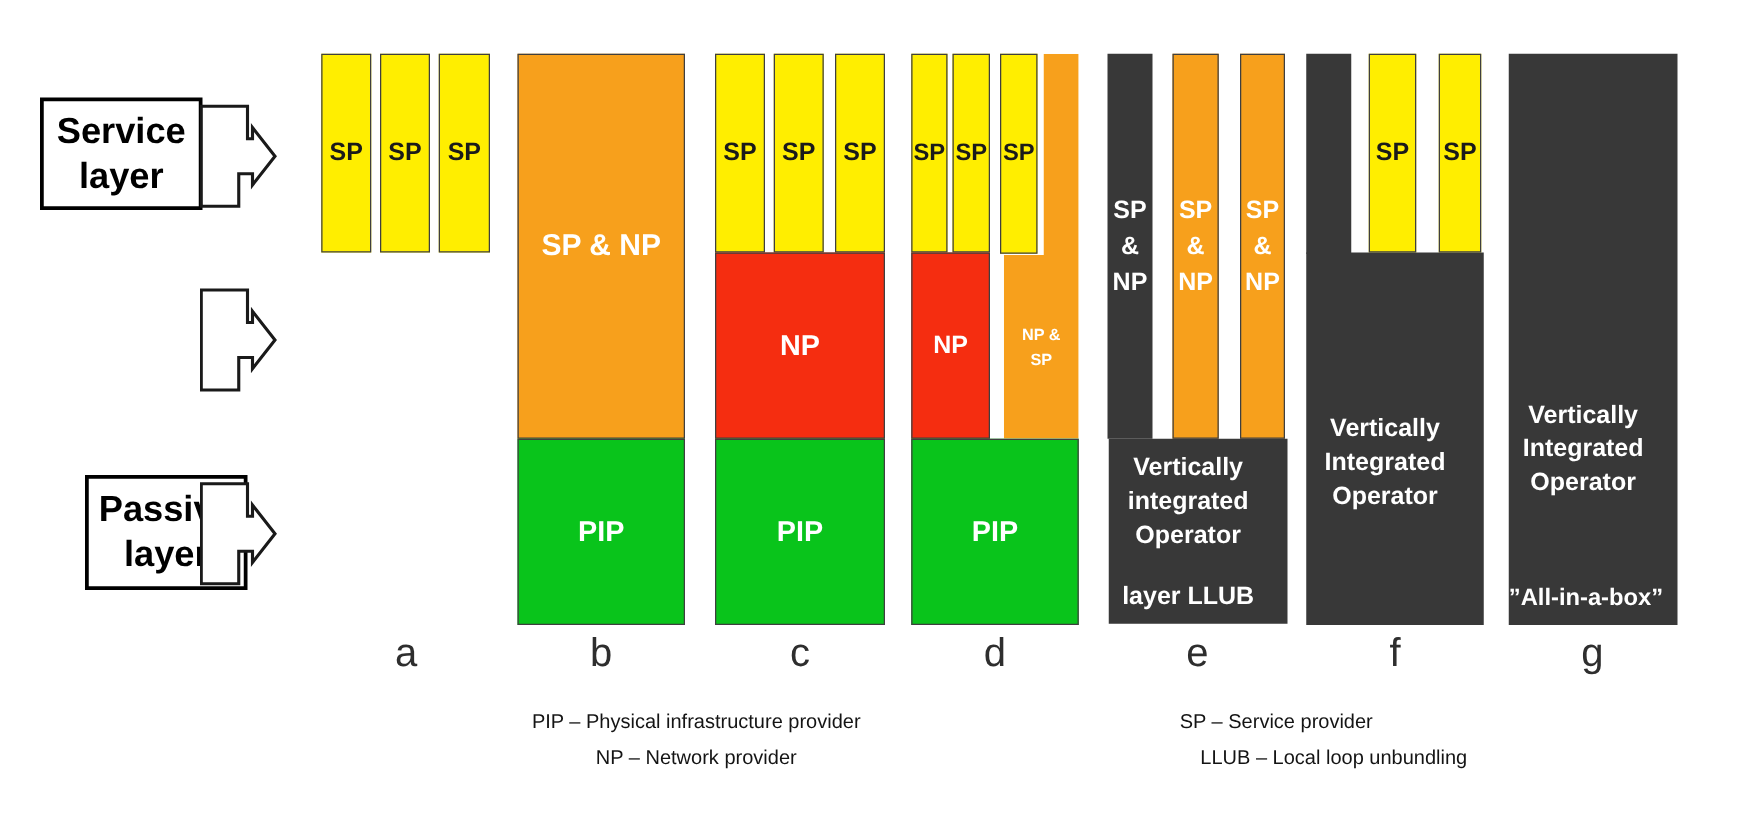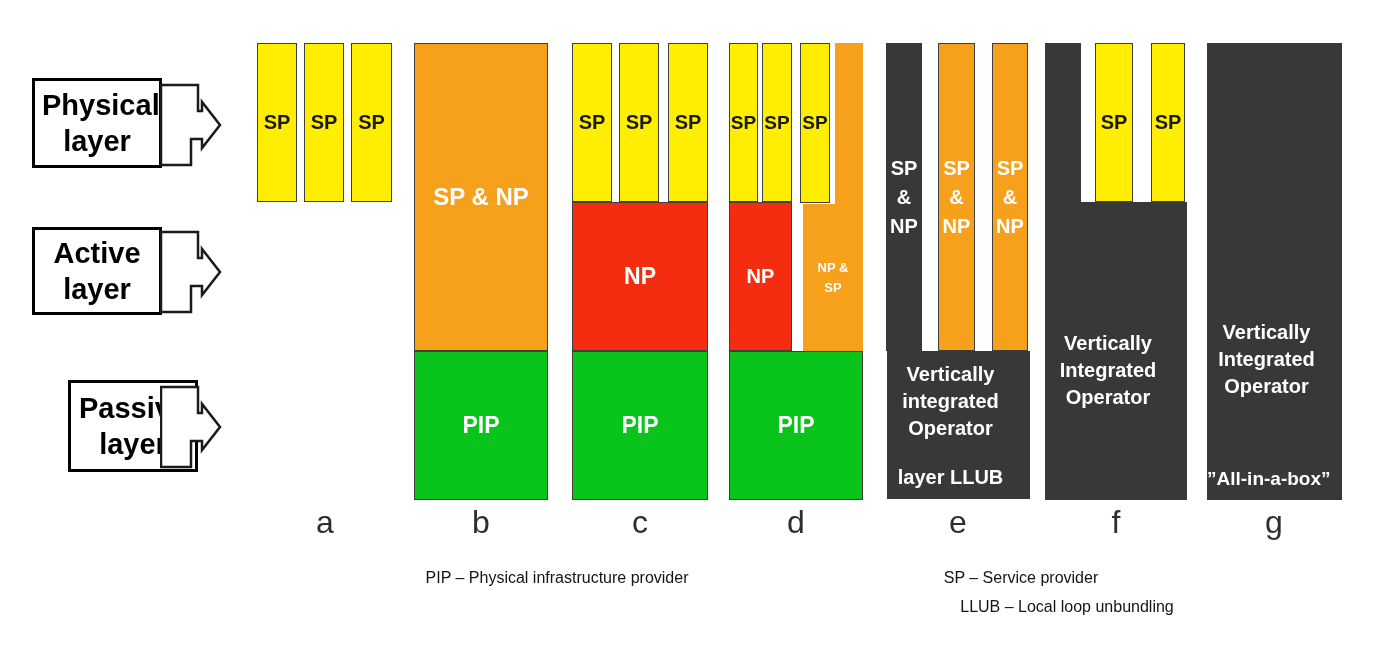--- a/index.html
+++ b/index.html
@@ -49,29 +49,26 @@
   .legend{
     position:absolute;width:460px;text-align:center;font-size:16px;color:#141414;
   }
 </style>
 </head>
 <body>
 
 <div id="canvas">
 
   <div class="label-box" style="top:78px;height:90px;">
-    <span>Physical layer</span>
+    <span>Service layer</span>
   </div>
   <svg class="arrow" style="top:79px;" width="62" height="90" viewBox="0 0 62 90">
     <path d="M1 6 H38 V32 H42 V23 L60 46 L42 69 V60 H31 V86 H1 Z" fill="#ffffff" stroke="#1a1a1a" stroke-width="2.5" stroke-linejoin="miter"></path>
   </svg>
 
-  <div class="label-box" style="top:227px;height:88px;">
-    <span>Active layer</span>
-  </div>
   <svg class="arrow" style="top:226px;" width="62" height="90" viewBox="0 0 62 90">
     <path d="M1 6 H38 V32 H42 V23 L60 46 L42 69 V60 H31 V86 H1 Z" fill="#ffffff" stroke="#1a1a1a" stroke-width="2.5" stroke-linejoin="miter"></path>
   </svg>
 
   <div class="label-box" style="top:380px;height:92px;margin-left:36px;">
     <span>Passive layer</span>
   </div>
   <svg class="arrow" style="top:381px;" width="62" height="90" viewBox="0 0 62 90">
     <path d="M1 6 H38 V32 H42 V23 L60 46 L42 69 V60 H31 V86 H1 Z" fill="#ffffff" stroke="#1a1a1a" stroke-width="2.5" stroke-linejoin="miter"></path>
   </svg>
@@ -162,16 +159,17 @@
 
   <div class="letter" style="left:303px;">a</div>
   <div class="letter" style="left:459px;">b</div>
   <div class="letter" style="left:618px;">c</div>
   <div class="letter" style="left:774px;">d</div>
   <div class="letter" style="left:936px;">e</div>
   <div class="letter" style="left:1094px;">f</div>
   <div class="letter" style="left:1252px;">g</div>
 
   <div class="legend" style="left:327px;top:569px;">PIP – Physical infrastructure provider</div>
+  <div class="legend" style="left:327px;top:598px;">NP – Network provider</div>
   <div class="legend" style="left:791px;top:569px;">SP – Service provider</div>
   <div class="legend" style="left:837px;top:598px;">LLUB – Local loop unbundling</div>
 
 </div>
 
 </body></html>

